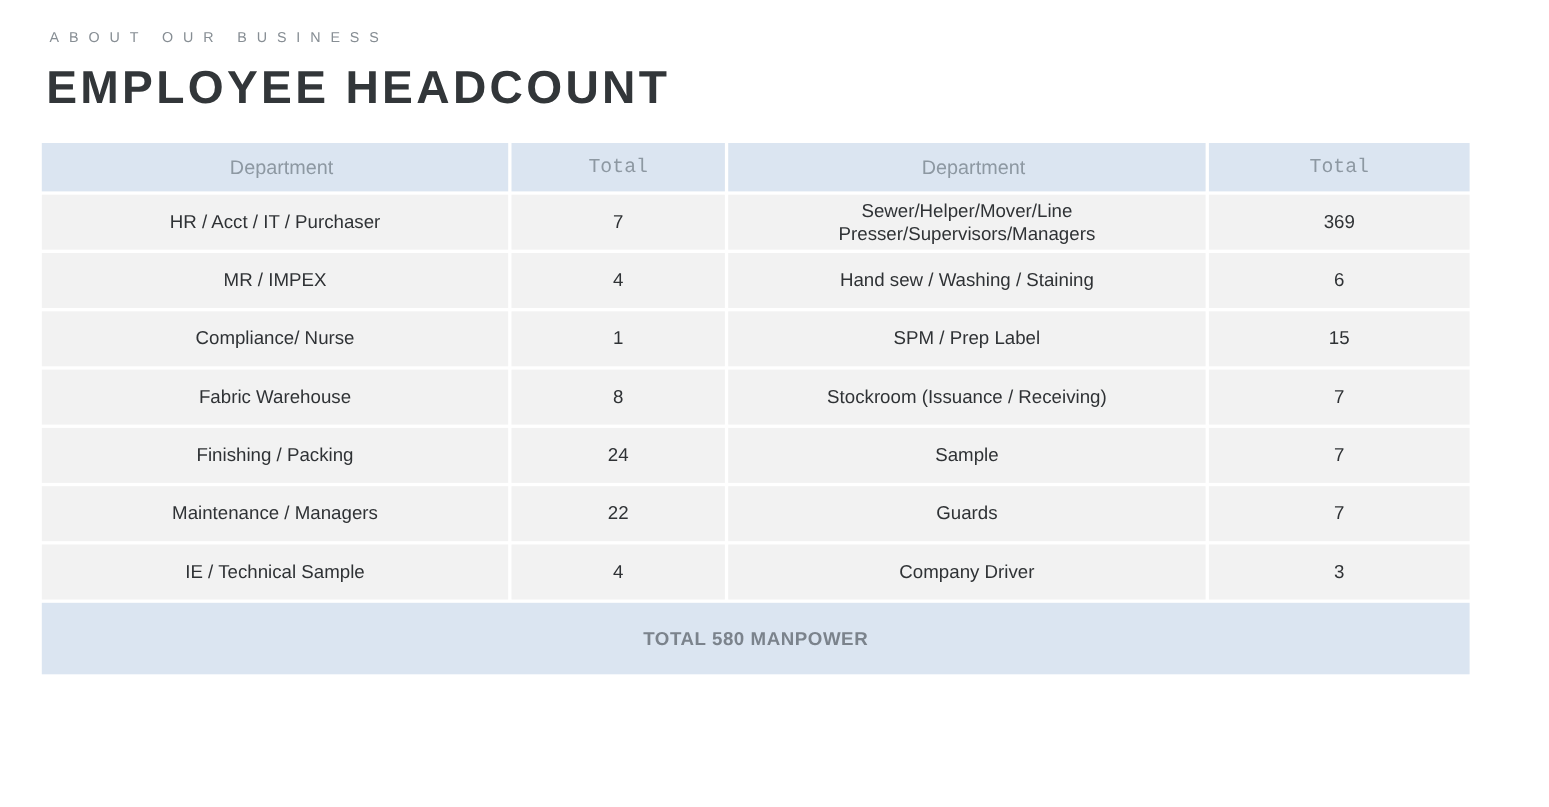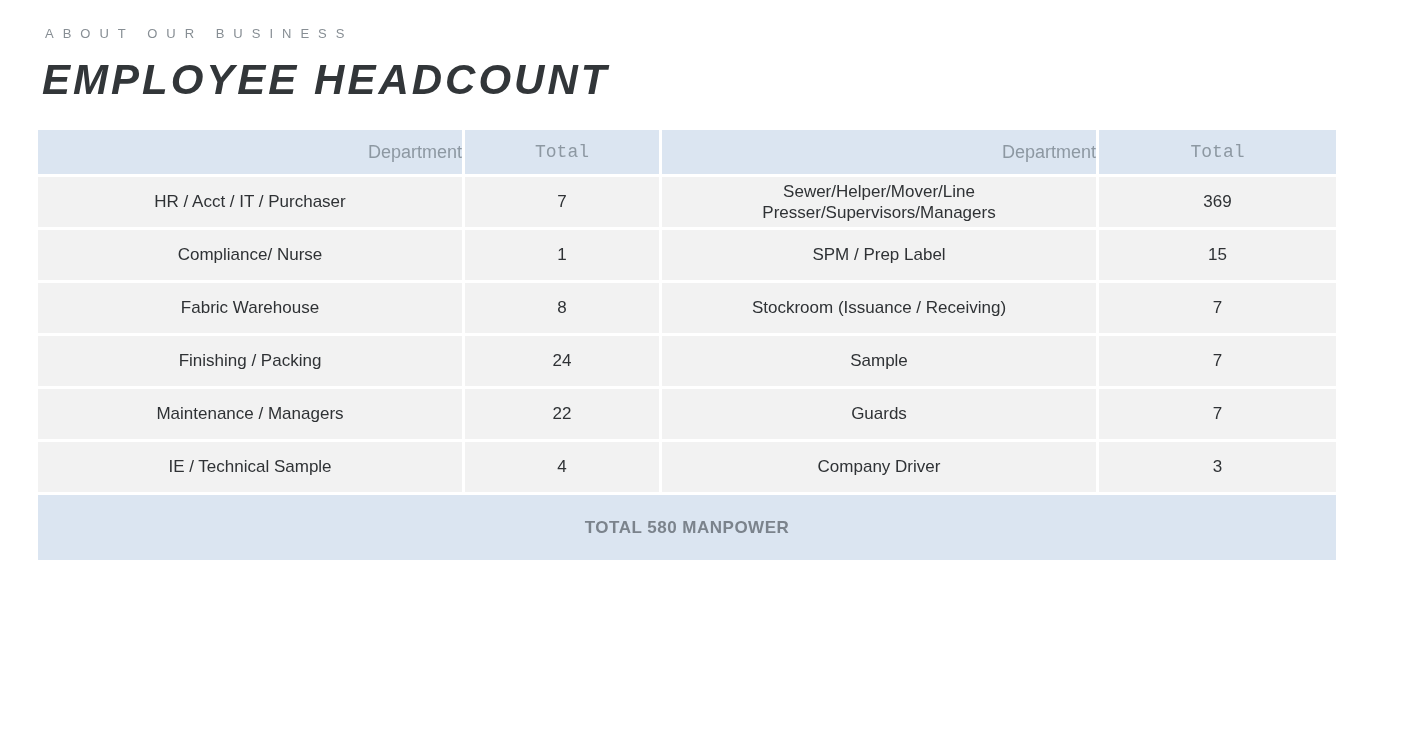--- a/index.html
+++ b/index.html
@@ -16,37 +16,36 @@
     position:absolute; left:45px; top:26px;
     font-size:13px; font-weight:400;
     letter-spacing:9px;
     color:#878e94;
   }
   .title {
     position:absolute; left:42px; top:56px;
     font-size:42px; font-weight:700;
     letter-spacing:3px;
     color:#323639;
-    font-style:italic;
   }
   table.hc-table {
     position:absolute; left:35px; top:127px;
     border-collapse:separate;
     border-spacing:3px;
     table-layout:fixed;
   }
   .hc-table th, .hc-table td { box-sizing:border-box; }
   .hc-table th {
     height:44px;
     background:#dbe5f1;
     color:#8d98a2;
     font-size:18px; font-weight:400;
     vertical-align:middle;
   }
-  .hc-table th.dept { text-align:right; padding-left:12px; }
+  .hc-table th.dept { text-align:center; padding-left:12px; }
   .hc-table th.total { text-align:center;font-family:Liberation Mono, monospace; }
   .hc-table td {
     height:50px;
     background:#f2f2f2;
     color:#2f3235;
     font-size:17px;
     text-align:center;
     vertical-align:middle;
   }
   .hc-table td.dept { white-space:pre-line; line-height:1.25; }
@@ -84,20 +83,26 @@
     </thead>
     <tbody>
       <tr>
         <td class="dept">HR / Acct / IT / Purchaser</td>
         <td class="num">7</td>
         <td class="dept">Sewer/Helper/Mover/Line
 Presser/Supervisors/Managers</td>
         <td class="num">369</td>
       </tr>
       <tr>
+        <td class="dept">MR / IMPEX</td>
+        <td class="num">4</td>
+        <td class="dept">Hand sew / Washing / Staining</td>
+        <td class="num">6</td>
+      </tr>
+      <tr>
         <td class="dept">Compliance/ Nurse</td>
         <td class="num">1</td>
         <td class="dept">SPM / Prep Label</td>
         <td class="num">15</td>
       </tr>
       <tr>
         <td class="dept">Fabric Warehouse</td>
         <td class="num">8</td>
         <td class="dept">Stockroom (Issuance / Receiving)</td>
         <td class="num">7</td>

